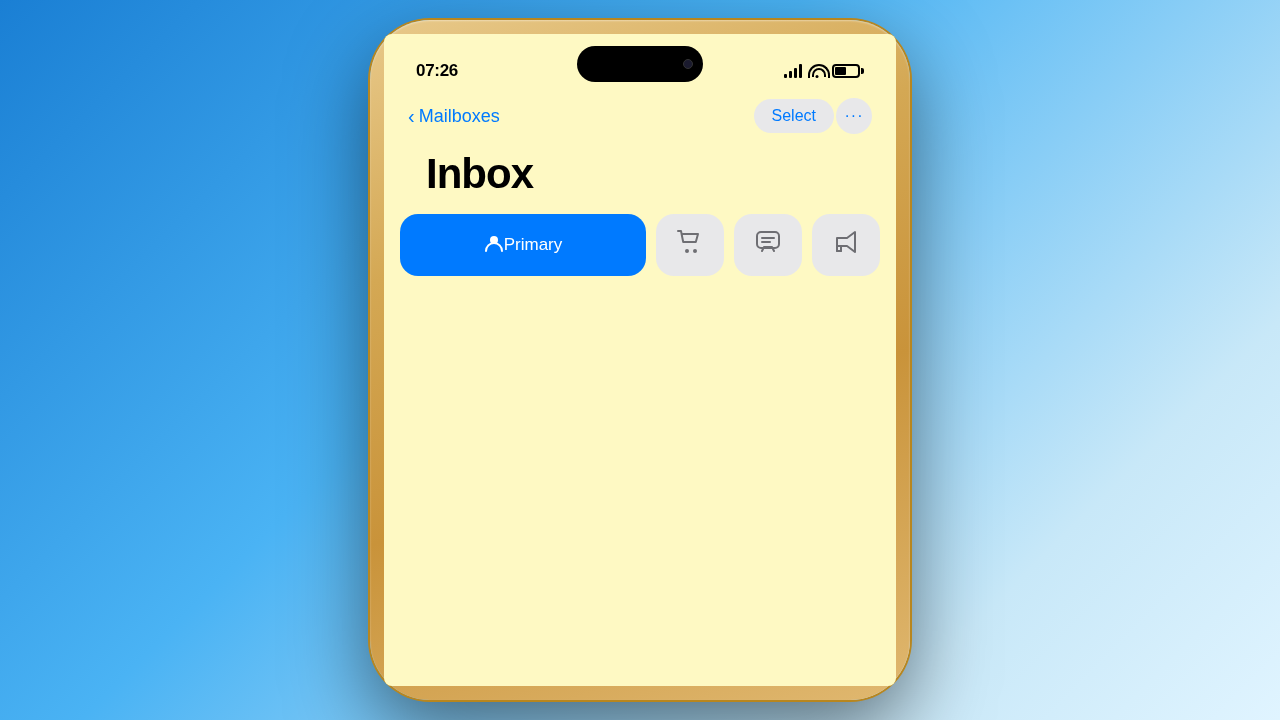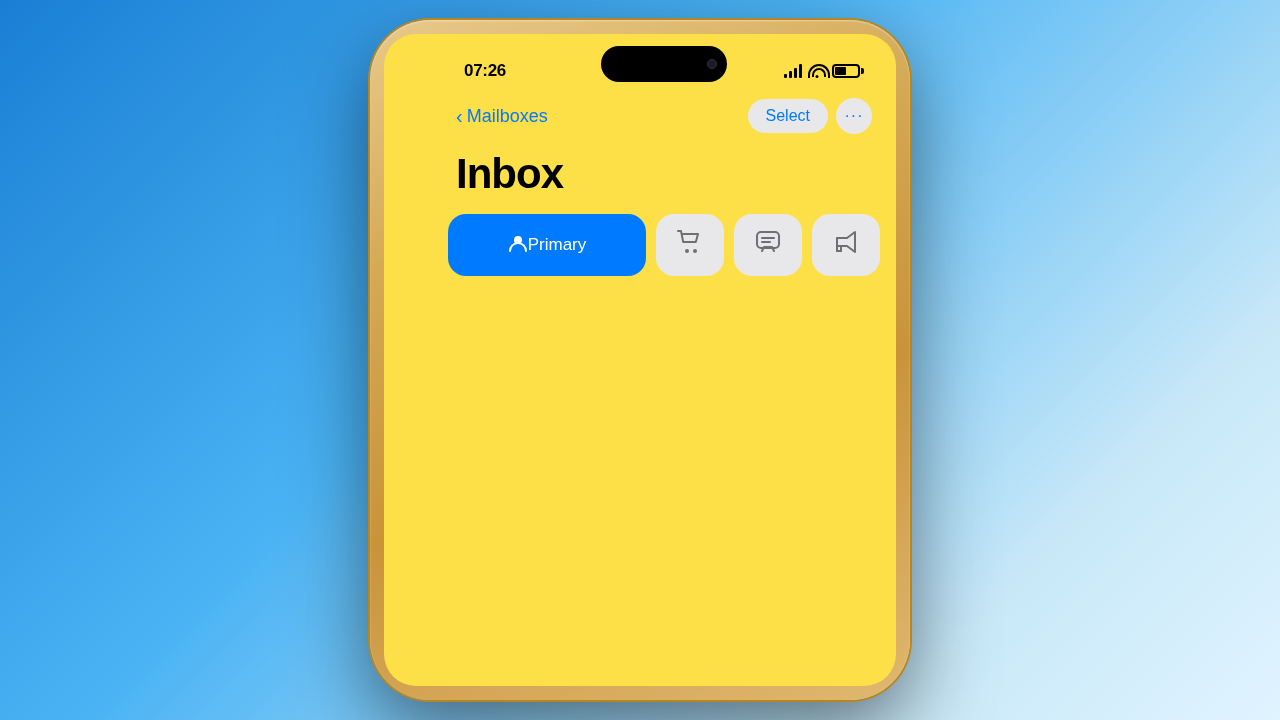--- a/index.html
+++ b/index.html
@@ -36,24 +36,23 @@
         inset 0 1px 2px rgba(255,255,255,0.4);
     }
 
     
     .phone-screen {
       position: absolute;
       top: 14px;
       left: 14px;
       right: 14px;
       bottom: 14px;
-      background: #fde047;
-      border-radius: 32px;
+      background: #fef9c3;
+      border-radius: 8px;
       overflow: hidden;
-      padding-left: 48px;
     }
 
     
     .status-bar {
       display: flex;
       align-items: center;
       justify-content: space-between;
       padding: 18px 32px 0 32px;
       height: 56px;
       position: relative;
@@ -201,21 +200,21 @@
     .chevron-left {
       font-size: 20px;
       font-weight: 300;
       line-height: 1;
       margin-top: -1px;
     }
 
     .nav-actions {
       display: flex;
       align-items: center;
-      gap: 8px;
+      gap: 2px;
     }
 
     .select-btn {
       background: #e8e8ea;
       border: none;
       border-radius: 20px;
       padding: 8px 18px;
       font-size: 16px;
       font-weight: 500;
       color: #007AFF;
@@ -237,20 +236,21 @@
       letter-spacing: 1px;
     }
 
     
     .page-title {
       font-size: 42px;
       font-weight: 800;
       color: #000;
       padding: 8px 24px 16px 24px;
       letter-spacing: -1px;
+      margin-left: 18px;
     }
 
     
     .search-container {
       margin: 0 16px 16px 16px;
       position: relative;
     }
 
     .search-bar {
       width: 100%;

